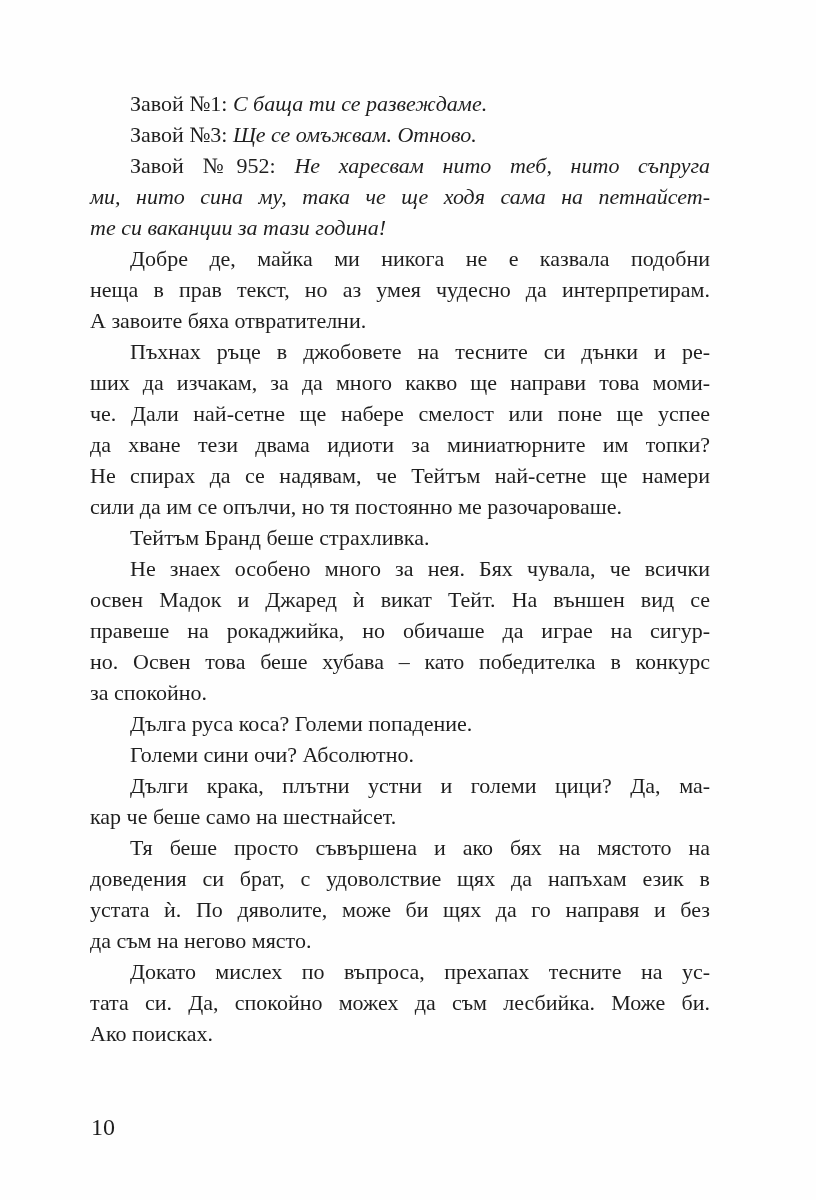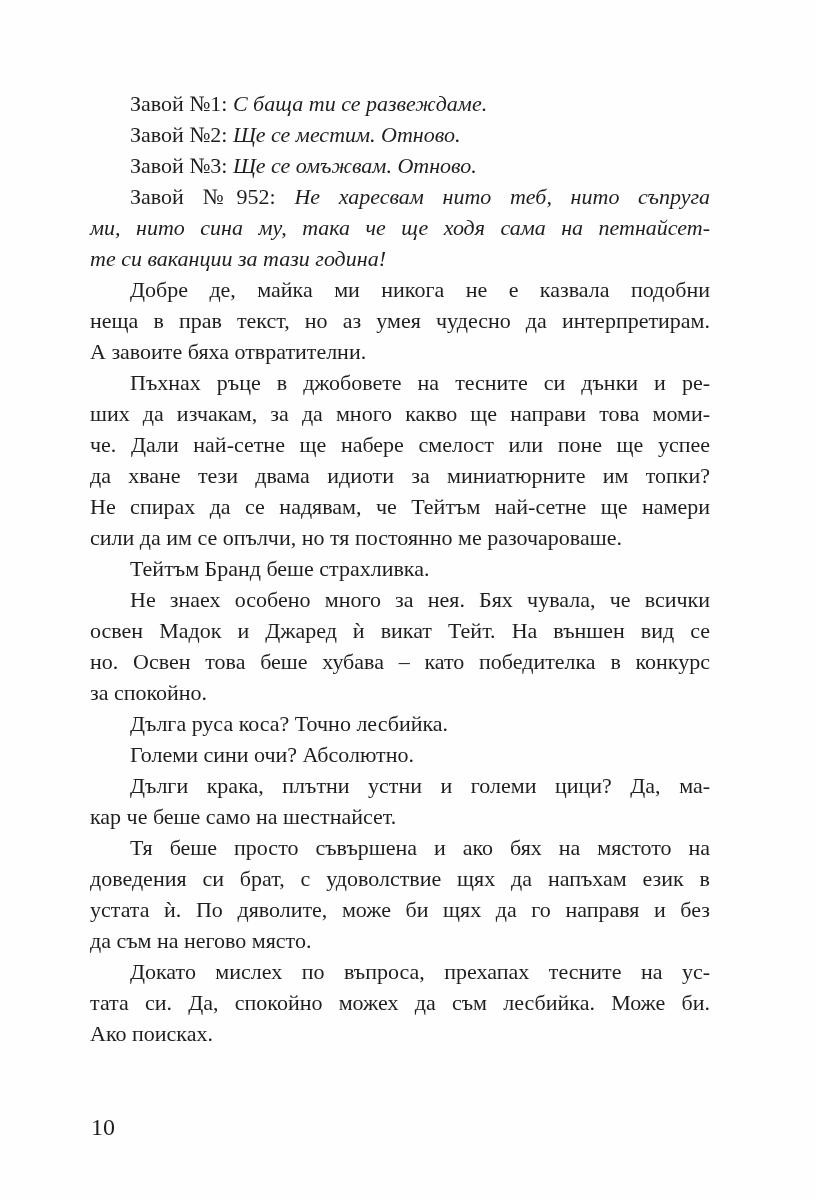--- a/index.html
+++ b/index.html
@@ -46,40 +46,40 @@
     font-size: 24px;
     line-height: 31px;
   }
 </style>
 </head>
 <body>
 
 <div class="page" style="background: rgb(254, 254, 254); color: rgb(30, 30, 30);">
   <div class="text-block">
       <div class="line indent"><span>Завой №1: </span><span class="it">С баща ти се развеждаме.</span></div>
-      <div class="line indent"><span>Завой №2: </span><span class="it">Ще се местим. Отново.</span></div>
       <div class="line indent"><span>Завой №3: </span><span class="it">Ще се омъжвам. Отново.</span></div>
       <div class="line indent just"><span>Завой №952: </span><span class="it">Не харесвам нито теб, нито съпруга</span></div>
       <div class="line just"><span class="it">ми, нито сина му, така че ще ходя сама на петнайсет-</span></div>
       <div class="line"><span class="it">те си ваканции за тази година!</span></div>
       <div class="line indent just"><span>Добре де, майка ми никога не е казвала подобни</span></div>
       <div class="line just"><span>неща в прав текст, но аз умея чудесно да интерпретирам.</span></div>
       <div class="line"><span>А завоите бяха отвратителни.</span></div>
       <div class="line indent just"><span>Пъхнах ръце в джобовете на тесните си дънки и ре-</span></div>
       <div class="line just"><span>ших да изчакам, за да много какво ще направи това моми-</span></div>
       <div class="line just"><span>че. Дали най-сетне ще набере смелост или поне ще успее</span></div>
       <div class="line just"><span>да хване тези двама идиоти за миниатюрните им топки?</span></div>
       <div class="line just"><span>Не спирах да се надявам, че Тейтъм най-сетне ще намери</span></div>
       <div class="line"><span>сили да им се опълчи, но тя постоянно ме разочароваше.</span></div>
       <div class="line indent"><span>Тейтъм Бранд беше страхливка.</span></div>
       <div class="line indent just"><span>Не знаех особено много за нея. Бях чувала, че всички</span></div>
       <div class="line just"><span>освен Мадок и Джаред ѝ викат Тейт. На външен вид се</span></div>
+      <div class="line just"><span>правеше на рокаджийка, но обичаше да играе на сигур-</span></div>
       <div class="line just"><span>но. Освен това беше хубава – като победителка в конкурс</span></div>
       <div class="line"><span>за спокойно.</span></div>
-      <div class="line indent"><span>Дълга руса коса? Точно лесбийка.</span></div>
+      <div class="line indent"><span>Дълга руса коса? Големи попадение.</span></div>
       <div class="line indent"><span>Големи сини очи? Абсолютно.</span></div>
       <div class="line indent just"><span>Дълги крака, плътни устни и големи цици? Да, ма-</span></div>
       <div class="line"><span>кар че беше само на шестнайсет.</span></div>
       <div class="line indent just"><span>Тя беше просто съвършена и ако бях на мястото на</span></div>
       <div class="line just"><span>доведения си брат, с удоволствие щях да напъхам език в</span></div>
       <div class="line just"><span>устата ѝ. По дяволите, може би щях да го направя и без</span></div>
       <div class="line"><span>да съм на негово място.</span></div>
       <div class="line indent just"><span>Докато мислех по въпроса, прехапах тесните на ус-</span></div>
       <div class="line just"><span>тата си. Да, спокойно можех да съм лесбийка. Може би.</span></div>
       <div class="line"><span>Ако поисках.</span></div>

